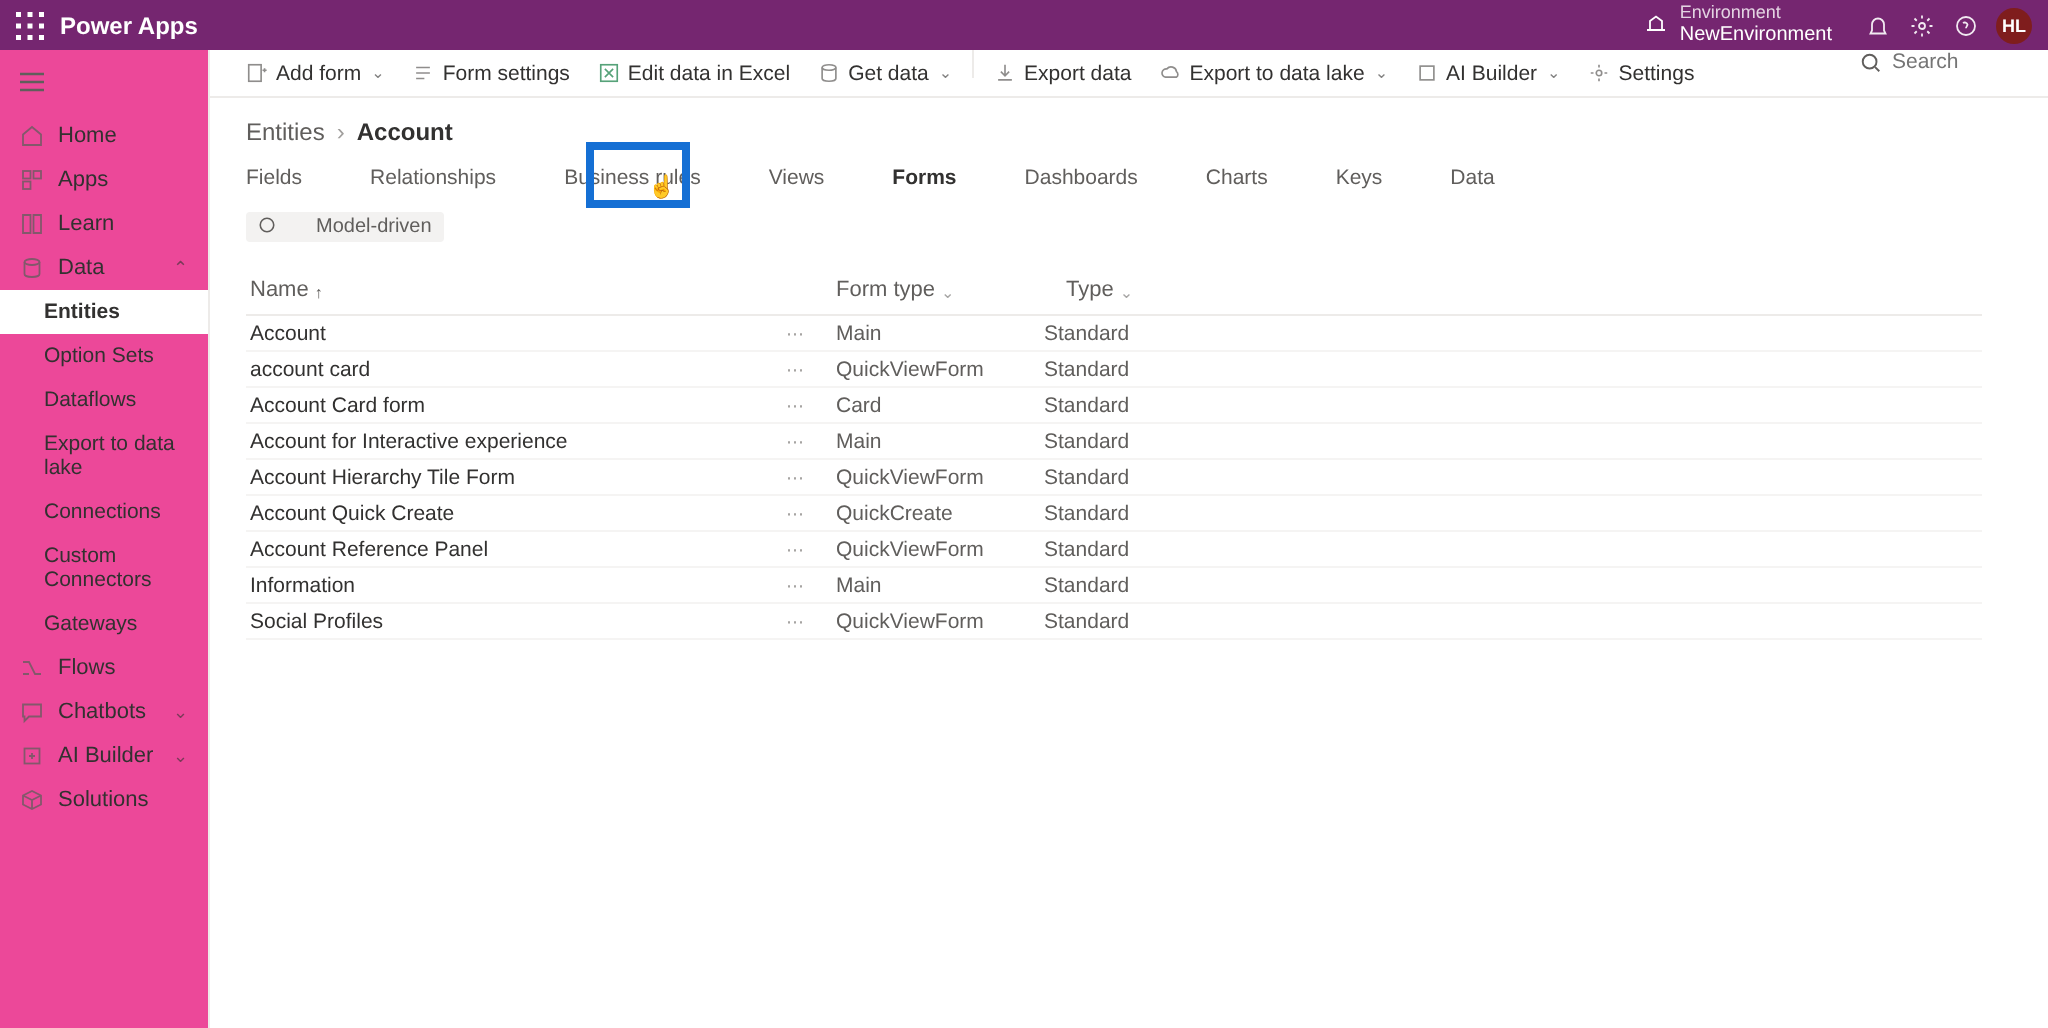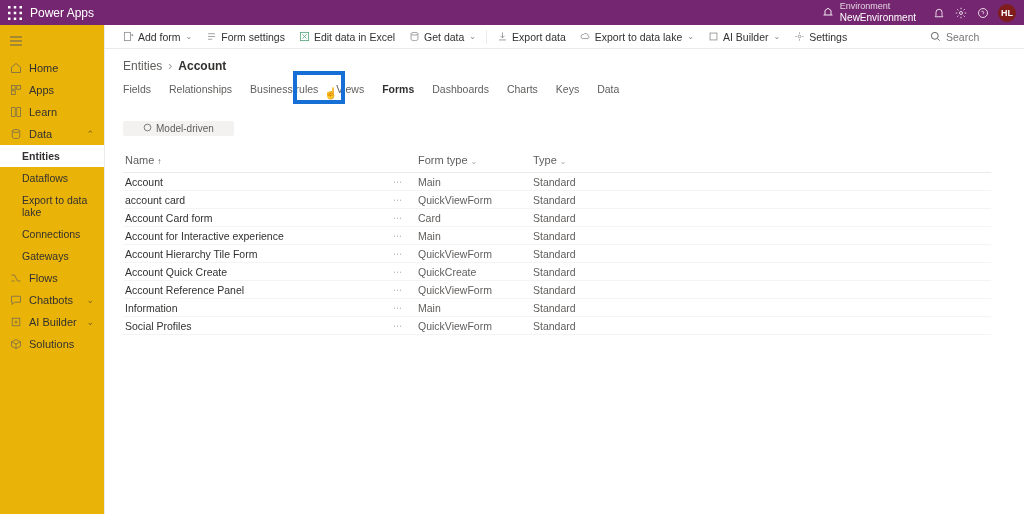--- a/index.html
+++ b/index.html
@@ -1,81 +1,81 @@
 <!DOCTYPE html>
 <html><head>
 <meta charset="utf-8">
 <style>
 * { margin: 0; padding: 0; box-sizing: border-box; font-family: "Segoe UI", Arial, sans-serif; }
 body { width: 1024px; height: 514px; overflow: hidden; background: #fff; font-size: 12px; color: #323130; }
 
 
 .header { height: 25px; background: #752670; display: flex; align-items: center; color: #fff; padding: 0 8px; }
 .waffle { width: 14px; height: 14px; margin-right: 8px; cursor: pointer; }
-.brand { font-size: 12px; font-weight: 400; }
+.brand { font-size: 12px; font-weight: 700; }
 .header-spacer { flex: 1; }
 .env-block { display: flex; align-items: center; gap: 6px; margin-right: 12px; cursor: pointer; }
 .env-text { line-height: 1.1; }
 .env-label { font-size: 9px; opacity: .8; }
 .env-name { font-size: 10px; }
 .header-icon { width: 22px; height: 22px; display: flex; align-items: center; justify-content: center; cursor: pointer; opacity: .9; }
 .avatar { width: 18px; height: 18px; border-radius: 50%; background: #7f1d1d; color: #fff; font-size: 9px; display: flex; align-items: center; justify-content: center; font-weight: 600; margin-left: 4px; cursor: pointer; }
 
 
 .shell { display: flex; height: 489px; }
-.sidebar { width: 105px; background: #eab308; border-right: 1px solid #edebe9; padding-top: 6px; }
+.sidebar { width: 105px; background: #ec4899; border-right: 1px solid #edebe9; padding-top: 6px; }
 .hamburger { padding: 4px 10px 8px; cursor: pointer; }
 .nav-item { display: flex; align-items: center; gap: 7px; padding: 5px 10px; font-size: 11px; color: #323130; cursor: pointer; }
 .nav-item.active { background: #fff; font-weight: 600; }
 .nav-item.sub { padding-left: 22px; font-size: 10.5px; }
 .nav-icon { width: 12px; height: 12px; flex-shrink: 0; opacity: .75; }
 .nav-chevron { margin-left: auto; opacity: .6; font-size: 9px; }
 
 .main { flex: 1; display: flex; flex-direction: column; }
 
 
-.cmdbar { height: 24px; background: #fff; border-bottom: 1px solid #edebe9; display: flex; align-items: center; padding: 0 12px; gap: 2px; }
+.cmdbar { height: 24px; background: #fff; border-bottom: 1px solid #edebe9; display: flex; align-items: flex-start; padding: 0 12px; gap: 2px; }
 .cmd { display: flex; align-items: center; gap: 4px; padding: 0 6px; font-size: 10.5px; color: #323130; cursor: pointer; height: 100%; }
 .cmd-icon { width: 11px; height: 11px; opacity: .7; }
 .cmd-caret { font-size: 8px; opacity: .6; margin-left: 1px; }
 .sep { width: 1px; height: 14px; background: #edebe9; margin: 0 2px; }
 .cmdbar-spacer { flex: 1; }
 .search-wrap { display: flex; align-items: center; gap: 5px; font-size: 10.5px; color: #605e5c; padding-right: 6px; }
 .search-input { border: none; outline: none; font-size: 10.5px; width: 60px; color: #605e5c; }
 
 
 .content { padding: 10px 18px; overflow: auto; }
 .breadcrumb { display: flex; align-items: center; gap: 6px; font-size: 12px; margin-bottom: 8px; }
 .breadcrumb .root { color: #605e5c; cursor: pointer; }
 .breadcrumb .sep2 { color: #a19f9d; }
 .breadcrumb .current { color: #323130; font-weight: 600; }
 
-.tabs { display: flex; gap: 18px; font-size: 10.5px; color: #605e5c; margin-bottom: 24px; position: relative; }
+.tabs { display: flex; gap: 34px; font-size: 10.5px; color: #605e5c; margin-bottom: 9px; position: relative; }
 .tab { cursor: pointer; padding: 2px 0; }
 .tab.active { color: #323130; font-weight: 600; }
 
 .highlight-box { position: absolute; border: 4px solid #156fd4; width: 52px; height: 33px; top: -10px; left: 170px; pointer-events: none; }
 .cursor-hand { position: absolute; top: 6px; left: 201px; font-size: 11px; pointer-events: none; }
 
-.badge { display: inline-flex; align-items: flex-start; gap: 4px; background: #f3f2f1; border-radius: 2px; padding: 2px 20px; font-size: 10px; color: #605e5c; margin-bottom: 12px; }
+.badge { display: inline-flex; align-items: flex-start; gap: 20px; background: #f3f2f1; border-radius: 2px; padding: 2px 6px; font-size: 10px; color: #605e5c; margin-bottom: 12px; }
 
 .table { width: 100%; max-width: 868px; }
 .thead { display: flex; border-bottom: 1px solid #edebe9; padding: 6px 0; color: #605e5c; }
 .col-name { width: 295px; padding-left: 2px; }
 .col-ft { width: 115px; }
 .col-type { width: 160px; }
 .th { font-size: 11px; display: flex; align-items: flex-end; gap: 3px; }
 .sort-up { font-size: 8px; }
 .th-caret { font-size: 8px; opacity: .55; }
 
 .row { display: flex; align-items: center; border-bottom: 1px solid #f5f4f3; height: 18px; font-size: 10.5px; }
 .cell { overflow: hidden; text-overflow: ellipsis; white-space: nowrap; }
 .cell.name { width: 270px; color: #323130; cursor: pointer; padding-left: 2px; }
 .more { width: 25px; color: #a19f9d; cursor: pointer; letter-spacing: 1px; font-size: 9px; }
-.cell.ft { width: 115px; color: #605e5c; }
+.cell.ft { width: 104px; color: #605e5c; }
 .cell.tp { width: 160px; color: #605e5c; }
 </style>
 </head>
 <body>
 
 <div class="header">
   <svg class="waffle" viewBox="0 0 14 14" fill="#fff">
       <rect width="2.5" height="2.5" x="0" y="0"></rect>
       <rect width="2.5" height="2.5" x="5.75" y="0"></rect>
       <rect width="2.5" height="2.5" x="11.5" y="0"></rect>
@@ -148,27 +148,33 @@
           <ellipse cx="8" cy="4" rx="5" ry="2"></ellipse>
           <path d="M3 4v8c0 1.1 2.2 2 5 2s5-.9 5-2V4"></path>
         </svg>
         <span>Data</span>
         <span class="nav-chevron">⌃</span>
       </div>
     <div class="nav-item sub active">
         <span>Entities</span>
       </div>
     <div class="nav-item sub">
+        <span>Option Sets</span>
+      </div>
+    <div class="nav-item sub">
         <span>Dataflows</span>
       </div>
     <div class="nav-item sub">
         <span>Export to data lake</span>
       </div>
     <div class="nav-item sub">
         <span>Connections</span>
+      </div>
+    <div class="nav-item sub">
+        <span>Custom Connectors</span>
       </div>
     <div class="nav-item sub">
         <span>Gateways</span>
       </div>
     <div class="nav-item">
         <svg class="nav-icon" viewBox="0 0 16 16" fill="none" stroke="#605e5c" stroke-width="1.2">
           <path d="M2 4h4l4 8h4M2 12h4"></path>
         </svg>
         <span>Flows</span>
       </div>

